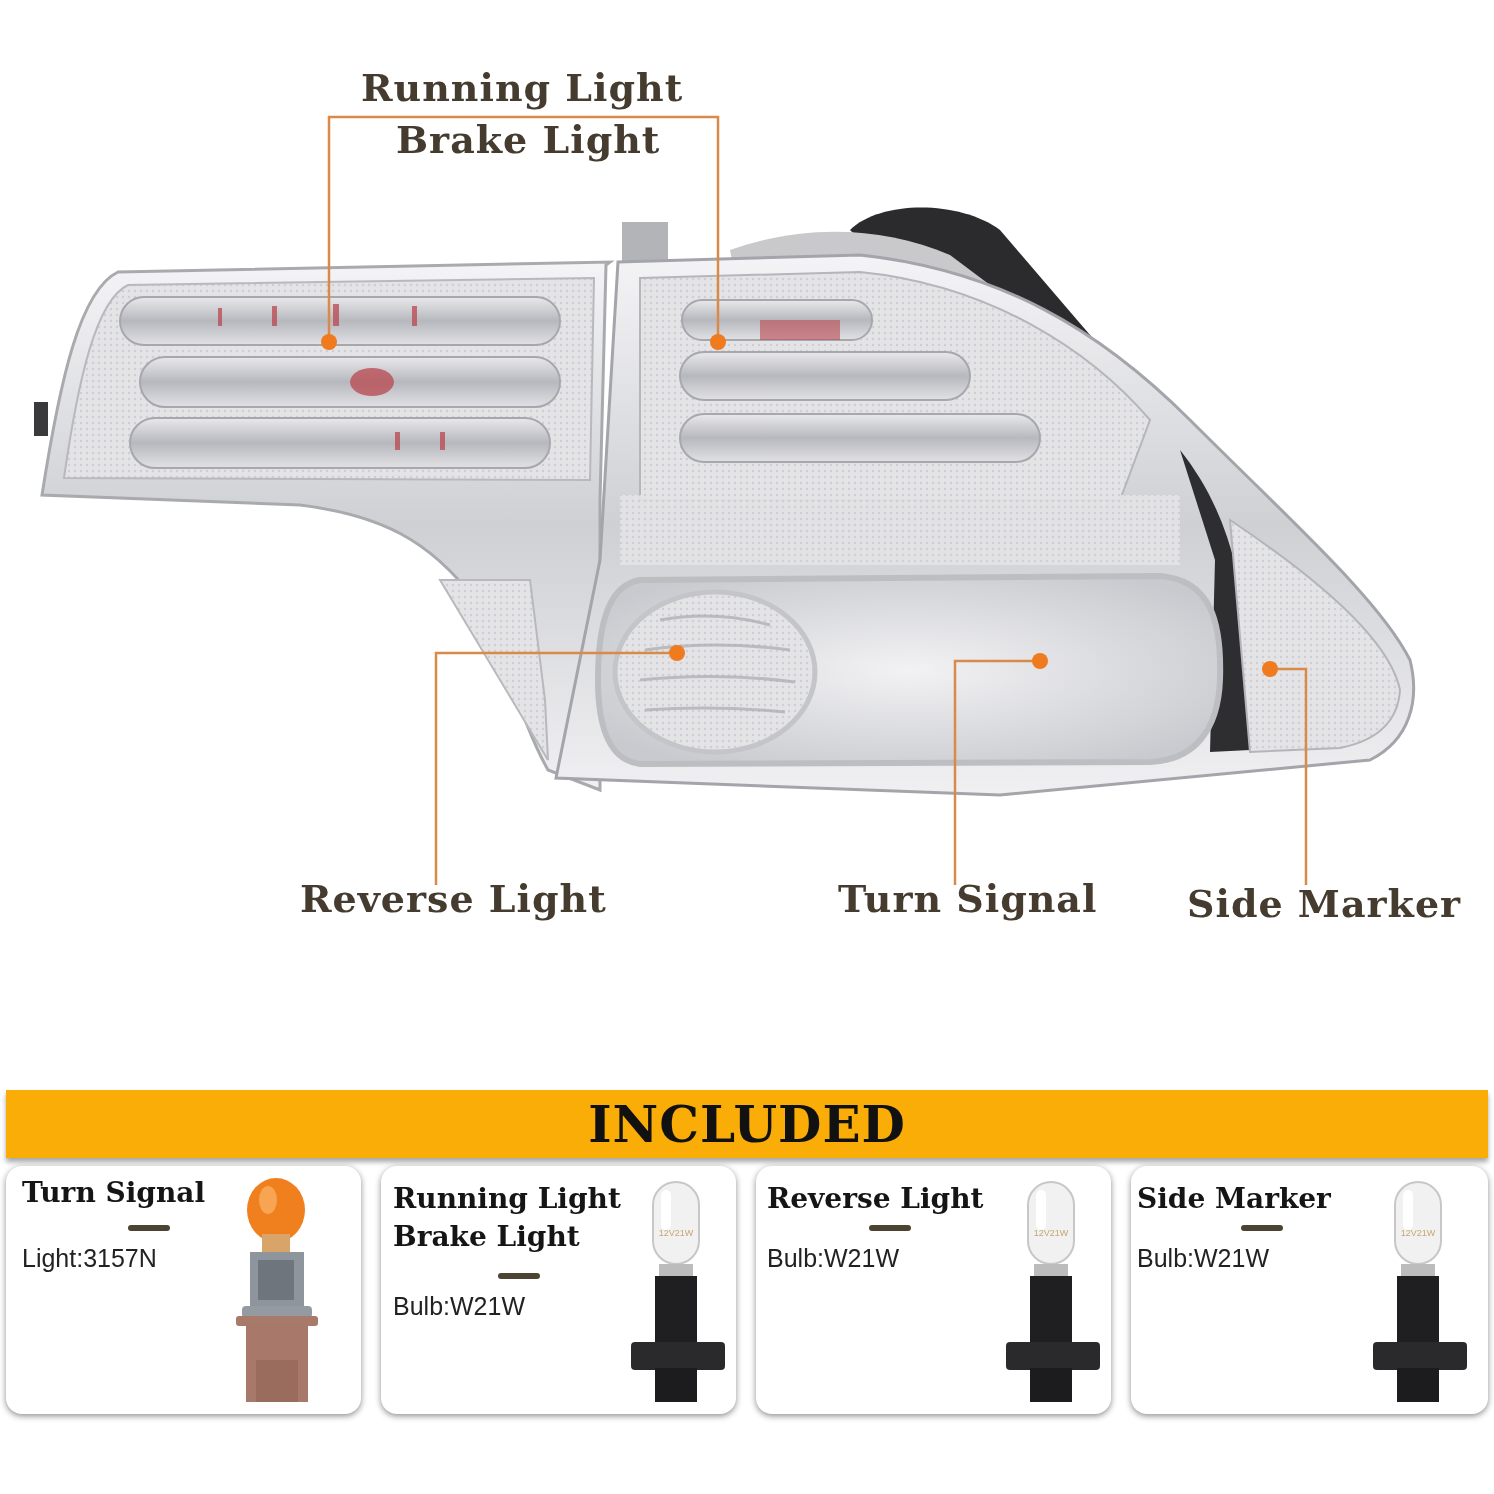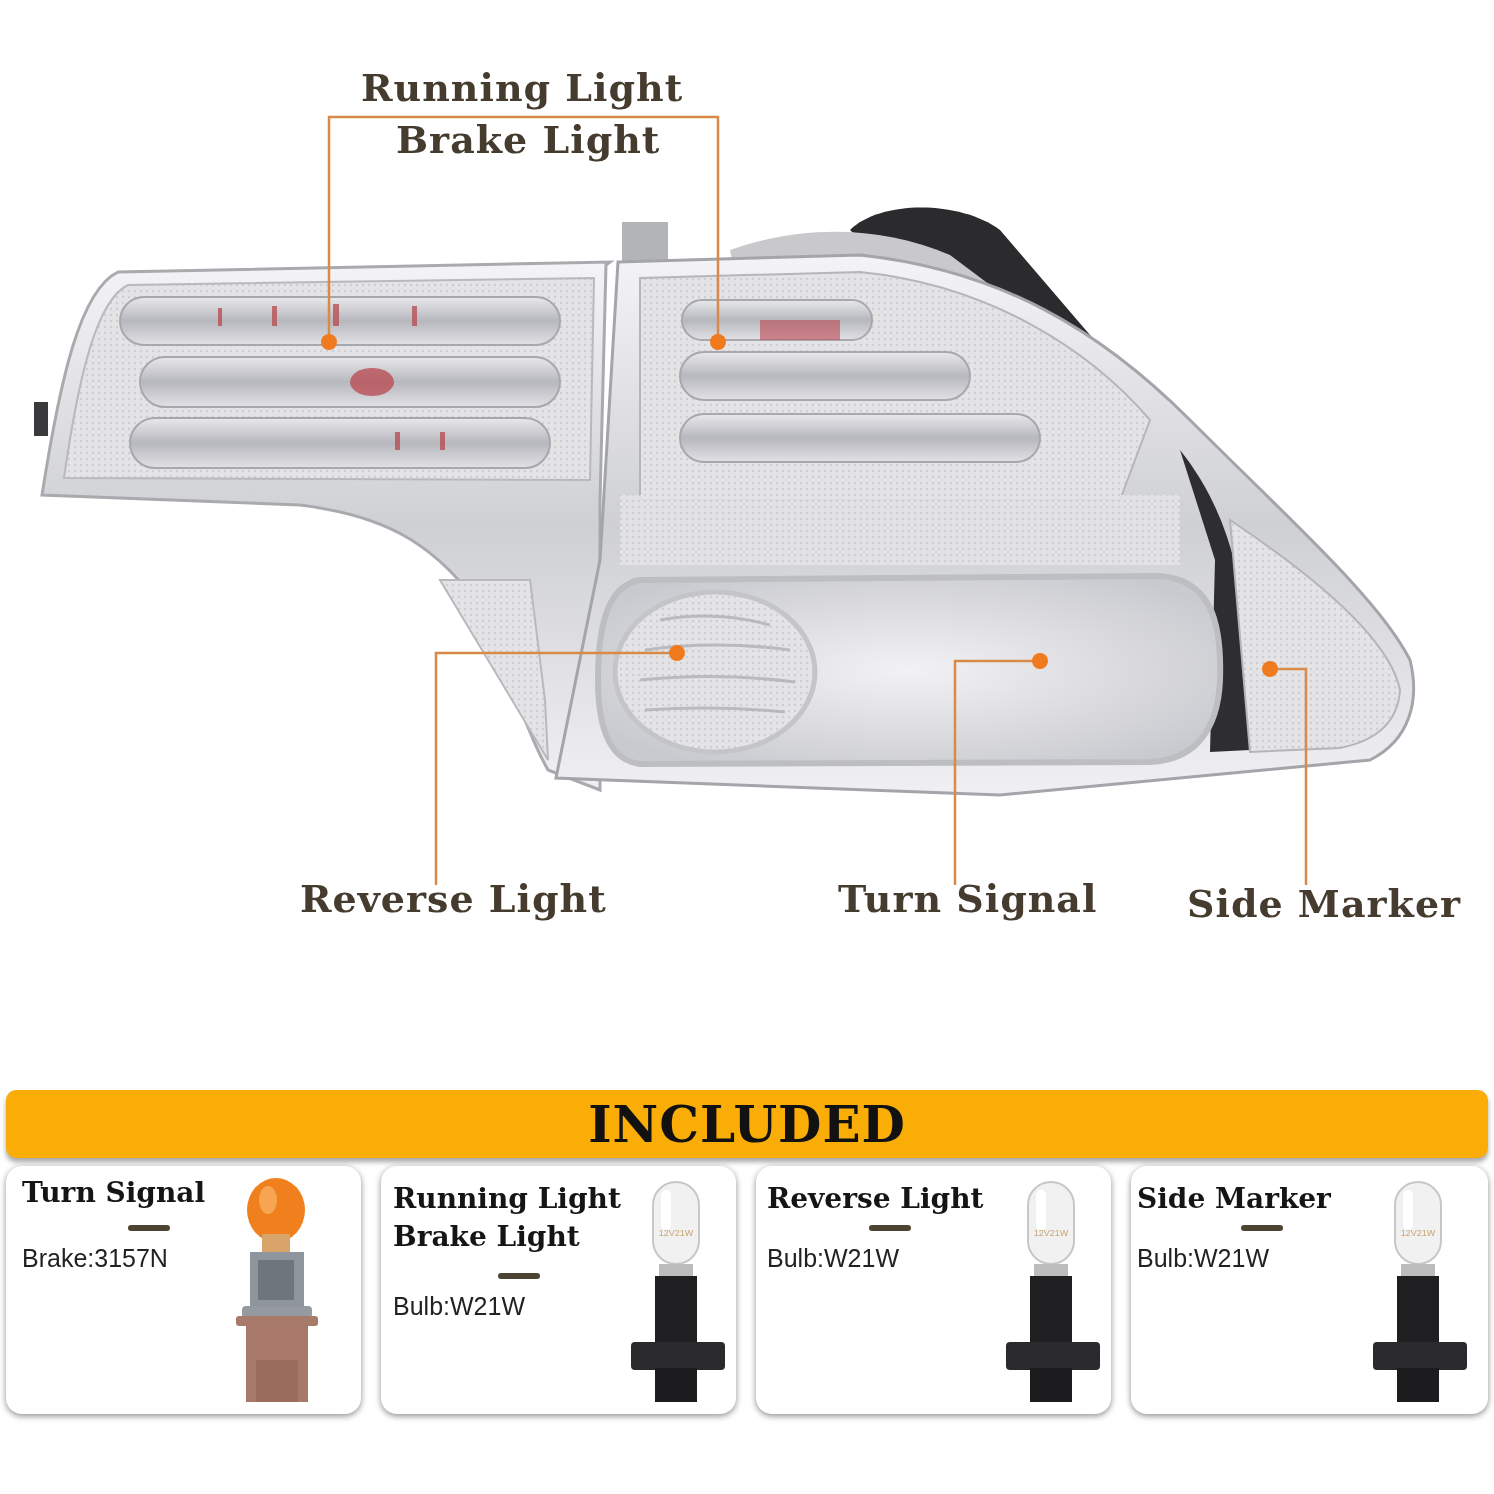--- a/index.html
+++ b/index.html
@@ -17,21 +17,21 @@
     line-height: 1;
   }
 
   .diagram { position: absolute; left: 0; top: 0; width: 1494px; height: 1000px; }
 
   .banner {
     position: absolute;
     left: 6px; top: 1090px;
     width: 1482px; height: 68px;
     background: #f9ad06;
-    border-radius: 10px;
+    border-radius: 0;
     box-shadow: 0 4px 5px rgba(0,0,0,0.35);
     display: flex; align-items: center; justify-content: center;
   }
   .banner-title {
     font-family: "DejaVu Serif", serif;
     font-weight: bold;
     font-size: 50px;
     color: #111111;
     letter-spacing: 1px;
   }
@@ -160,21 +160,21 @@
 
 <div class="banner">
   <div class="banner-title">INCLUDED</div>
 </div>
 
 <div class="card" style="left:6px; width:355px;">
   <div class="card-title" style="left:16px; top:8px;">
     <span>Turn Signal</span>
   </div>
   <div class="card-dash" style="left:122px; top:59px;"></div>
-  <div class="card-bulb" style="left:16px; top:78px;">Brake:3157N</div>
+  <div class="card-bulb" style="left:16px; top:78px;">Light:3157N</div>
   <svg class="bulb-img" style="left:226px; top:8px;" width="90" height="232" viewBox="0 0 90 232">
     <ellipse cx="44" cy="36" rx="29" ry="32" fill="#f07f1e"></ellipse>
     <ellipse cx="36" cy="26" rx="9" ry="14" fill="#f9b36a" opacity="0.7"></ellipse>
     <rect x="30" y="60" width="28" height="20" fill="#d9a46a"></rect>
     <rect x="18" y="78" width="54" height="58" fill="#8f959c"></rect>
     <rect x="26" y="86" width="36" height="40" fill="#6f757c"></rect>
     <rect x="10" y="132" width="70" height="12" rx="4" fill="#949aa0"></rect>
     <rect x="4" y="142" width="82" height="10" rx="3" fill="#a87a6a"></rect>
     <rect x="14" y="150" width="62" height="78" fill="#a8796b"></rect>
     <rect x="24" y="186" width="42" height="42" fill="#9a6c5e"></rect>

